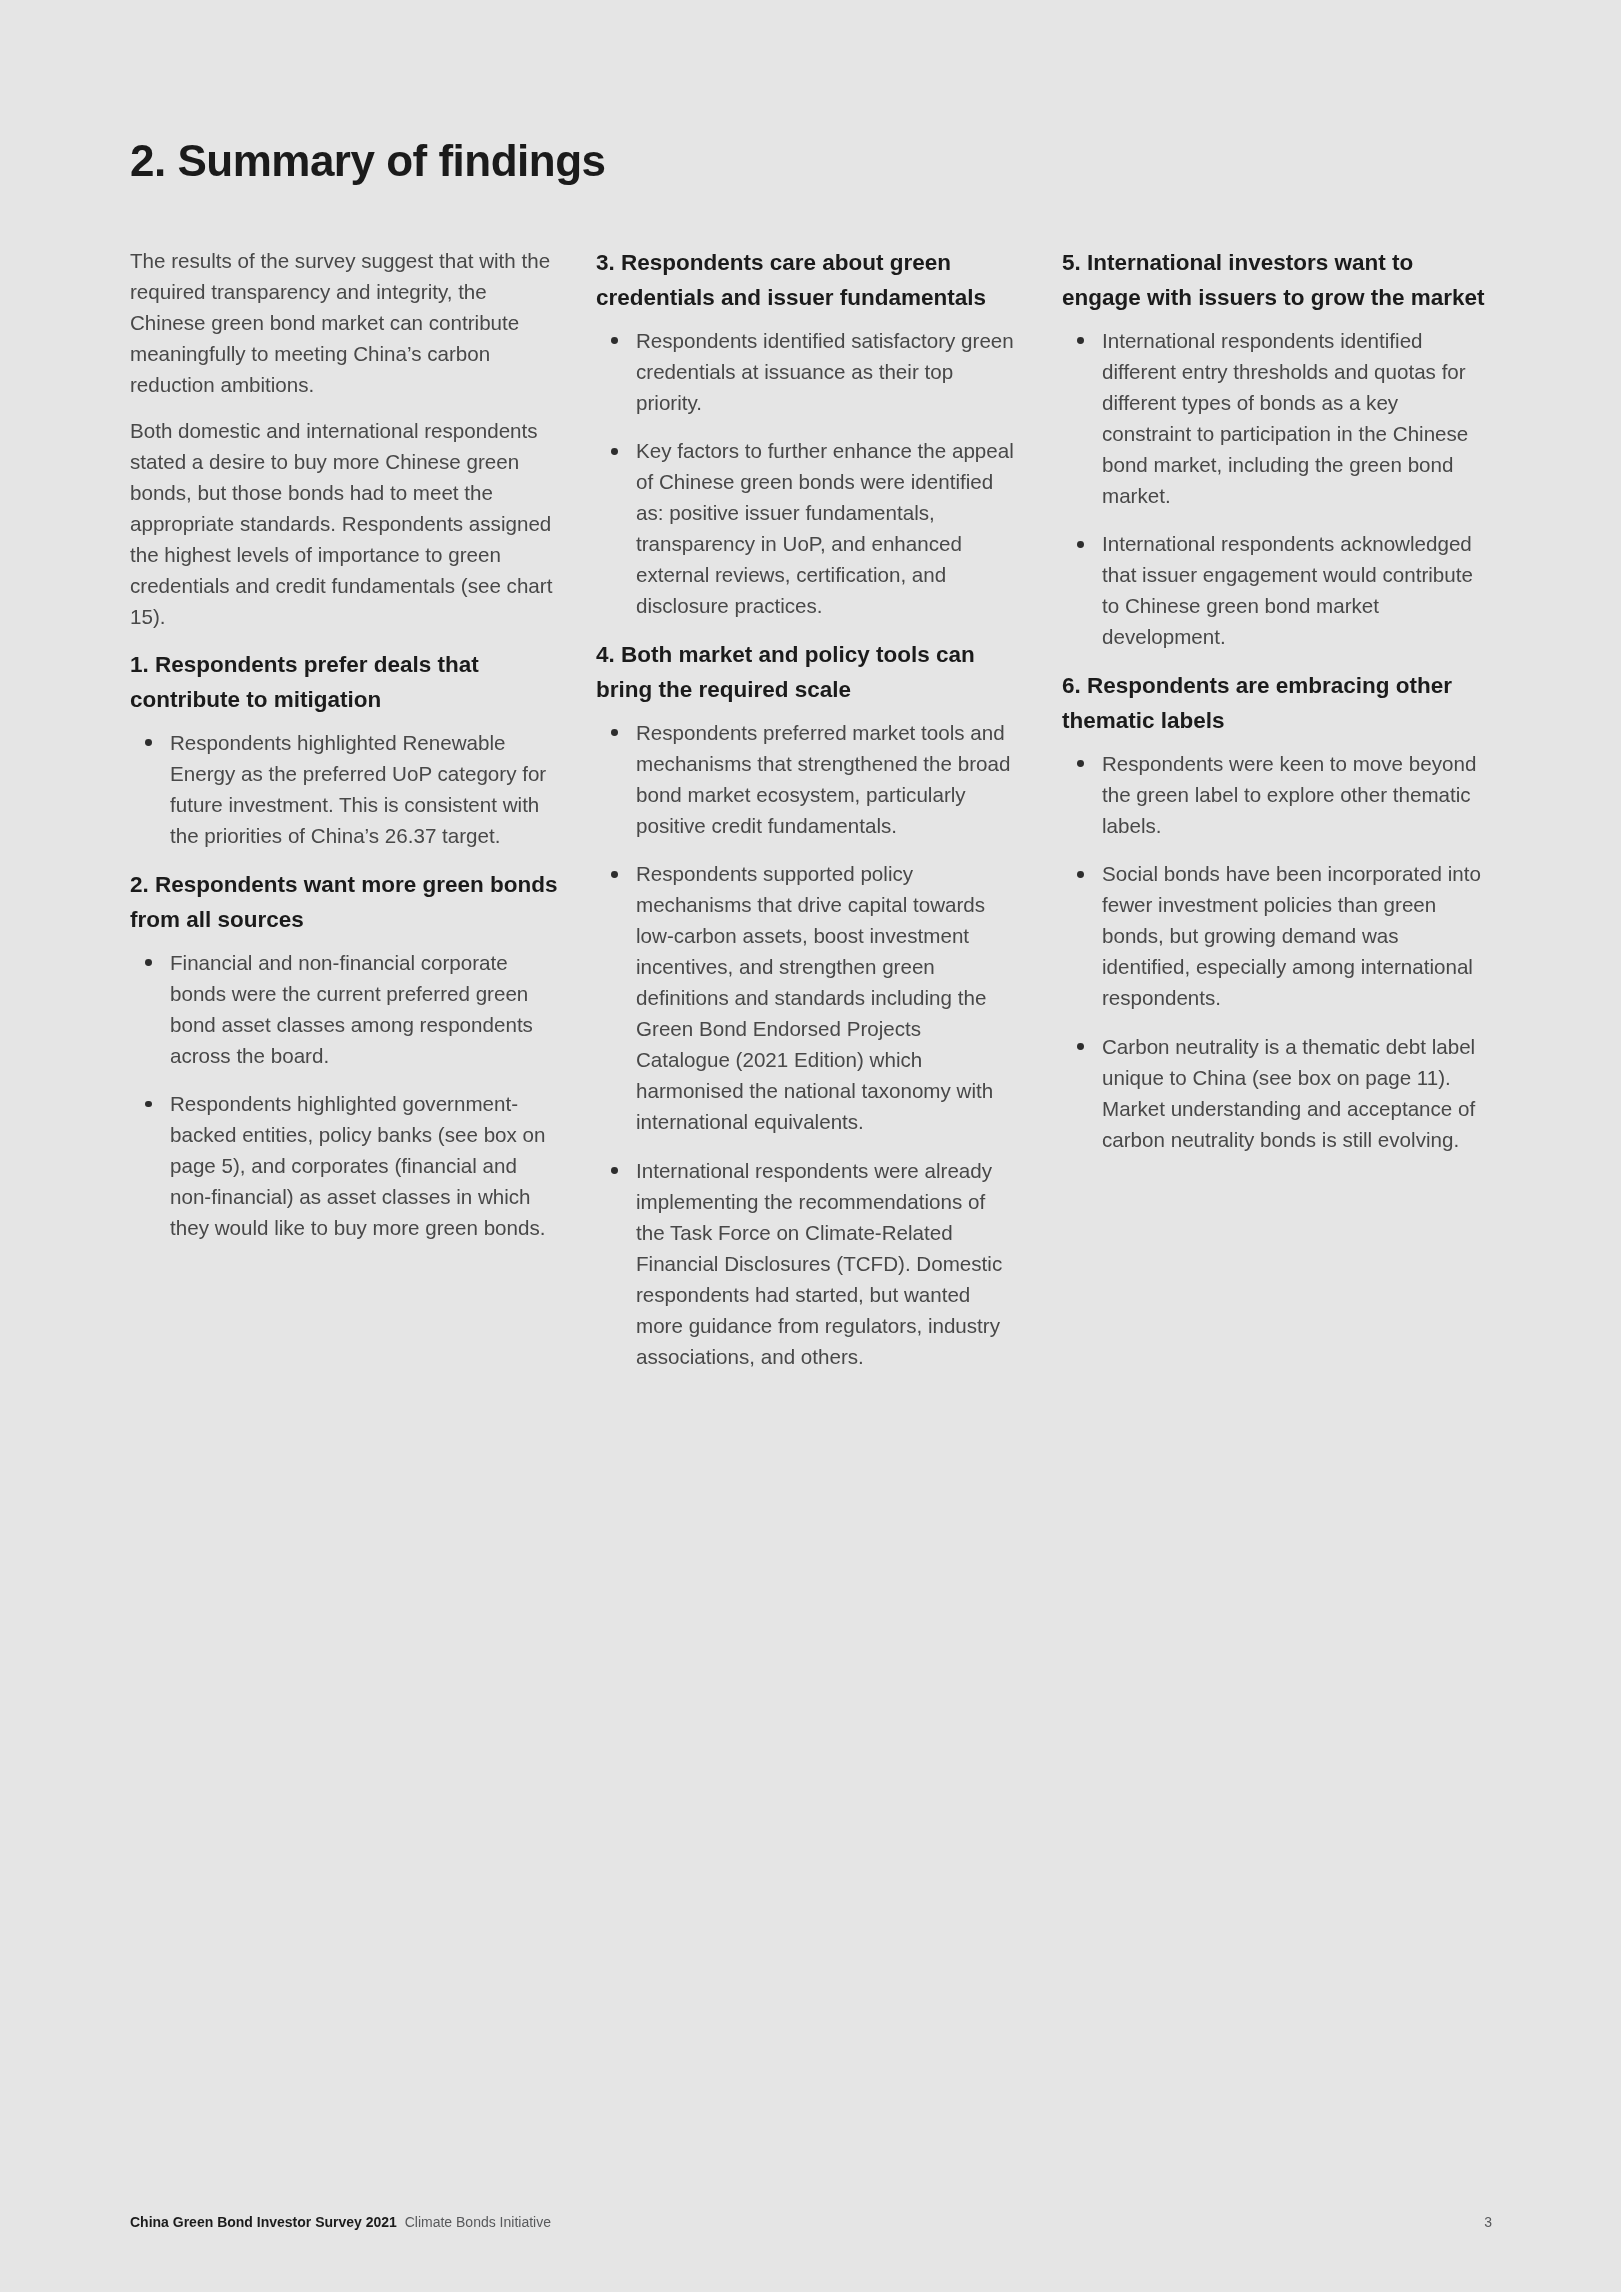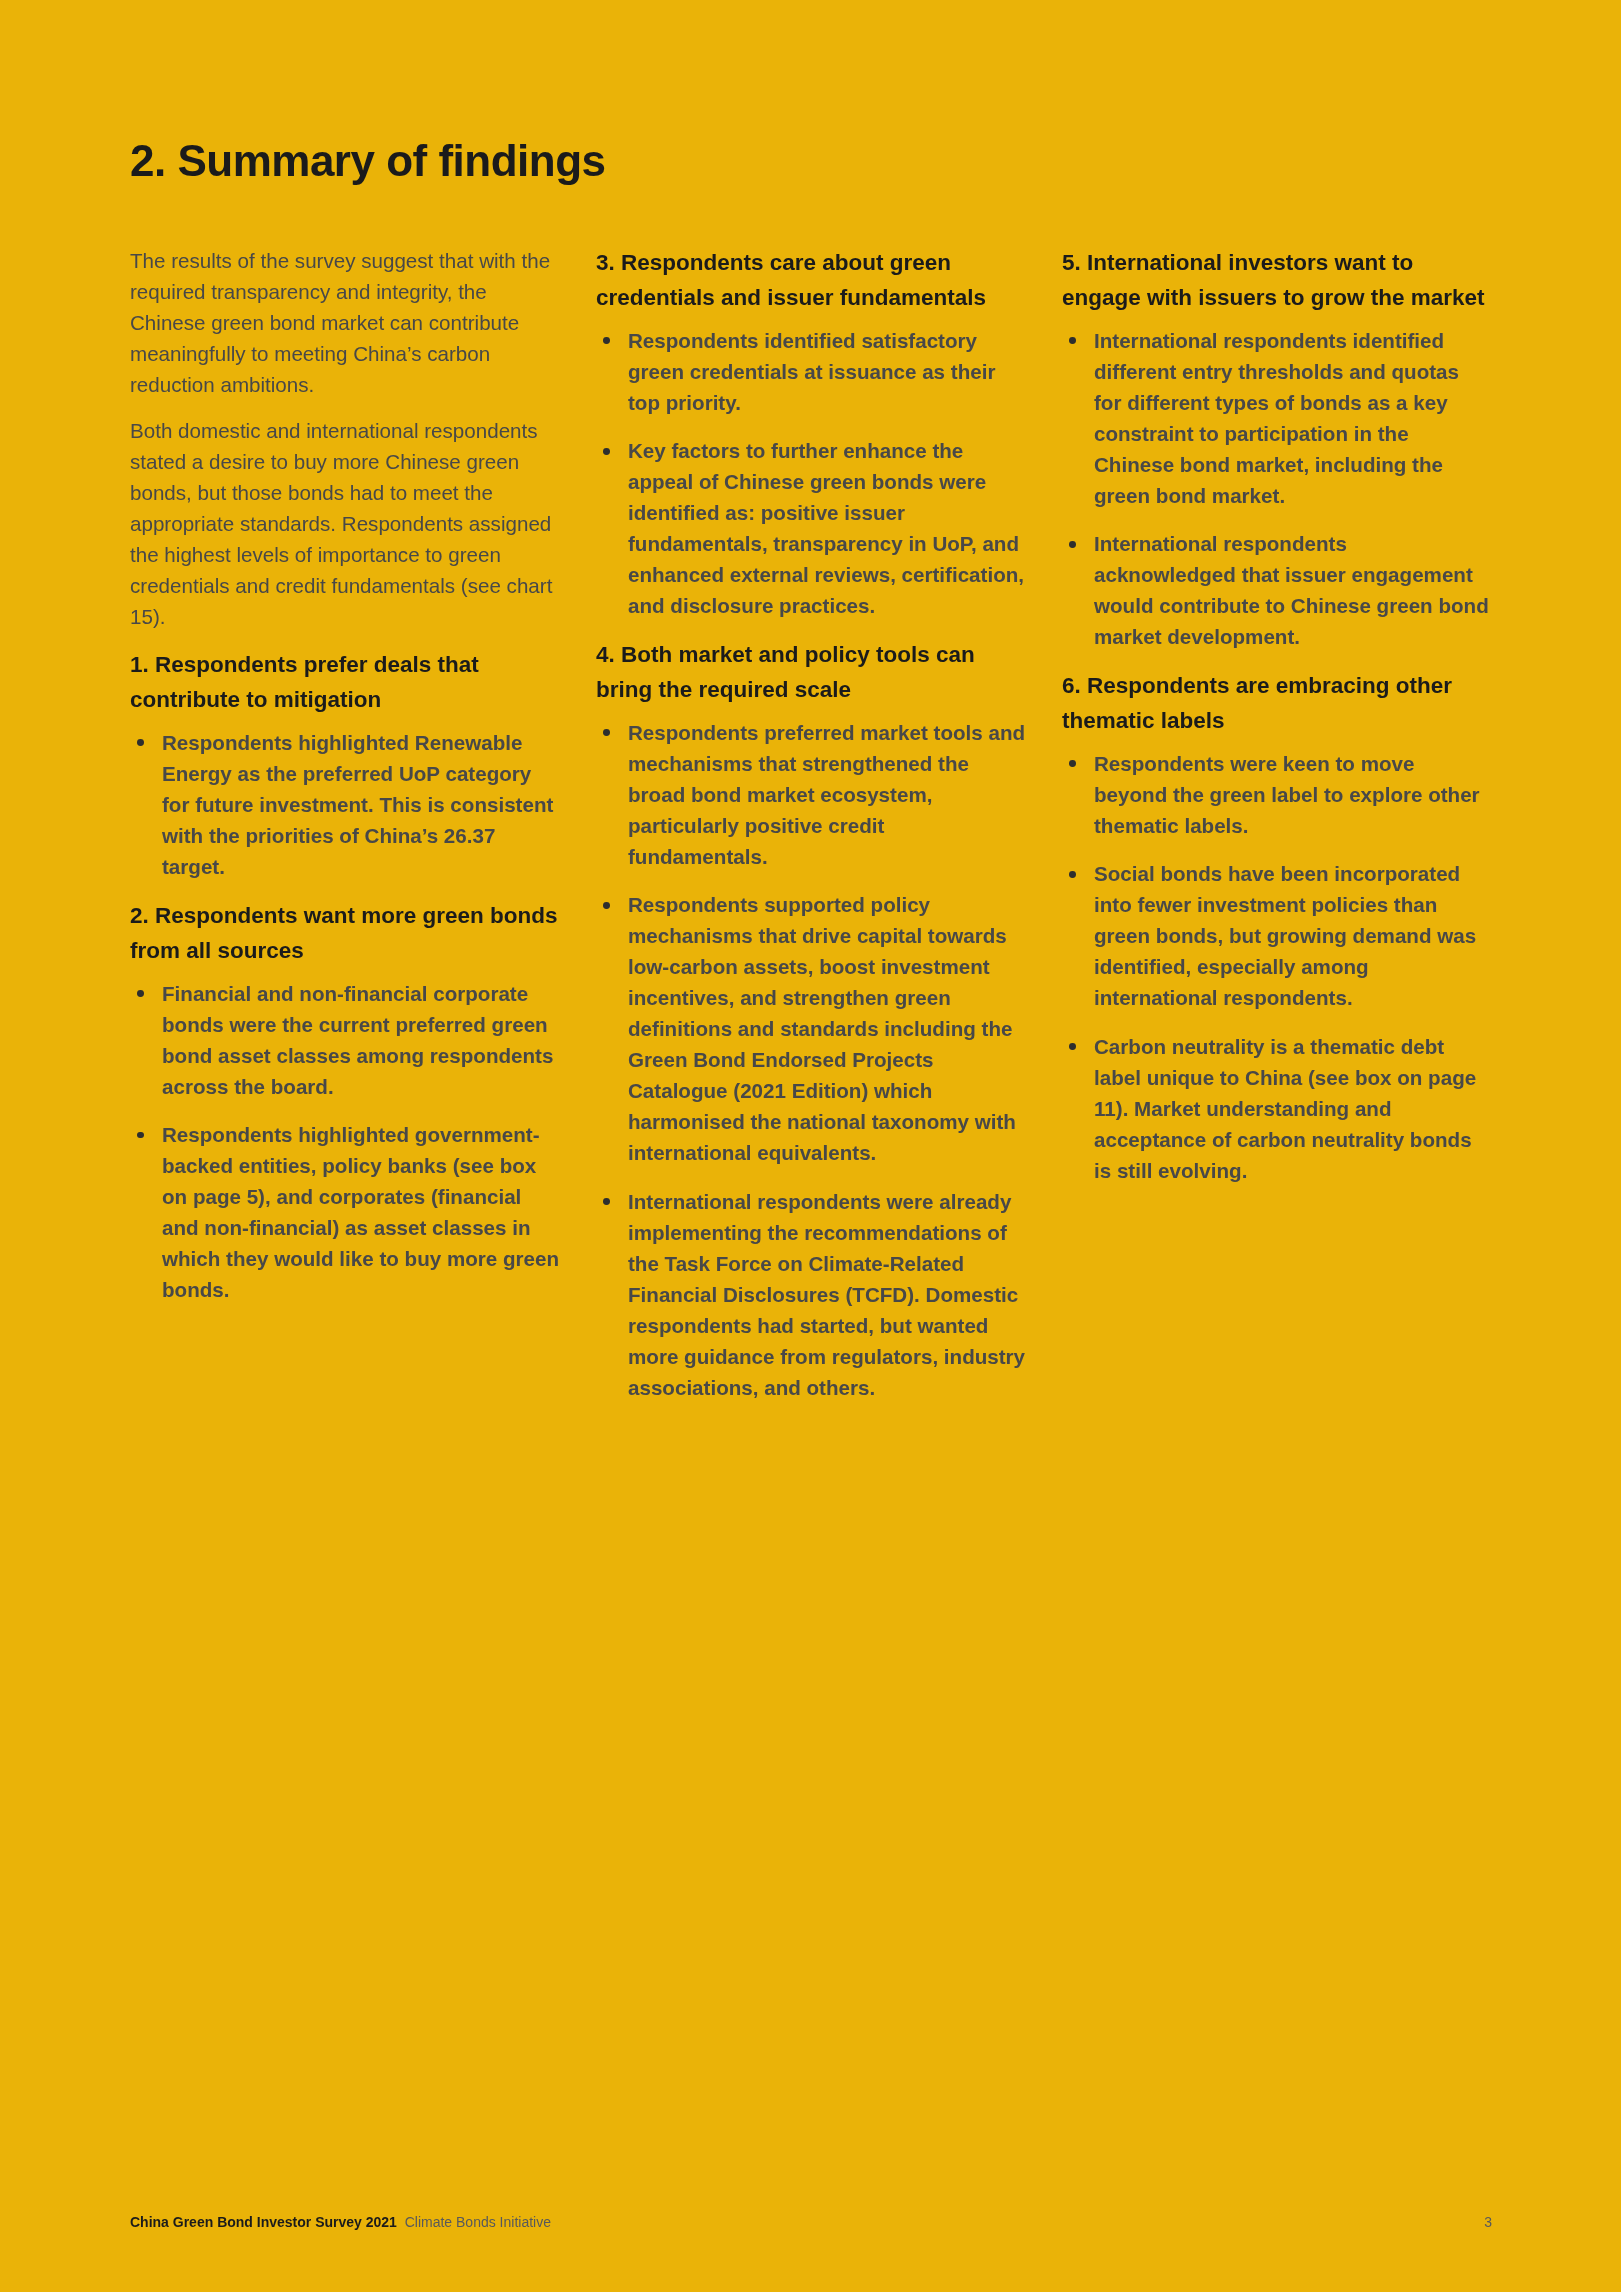--- a/index.html
+++ b/index.html
@@ -1,21 +1,21 @@
 <!DOCTYPE html>
 <html><head>
 <meta charset="utf-8">
 <style>
   * { box-sizing: border-box; }
   html, body { margin: 0; padding: 0; background: #ffffff; }
   .page {
     position: relative;
     width: 1621px;
     height: 2293px;
-    background: #eab308;
+    background: #e5e5e5;
     font-family: "Liberation Sans", sans-serif;
     color: #484848;
     overflow: hidden;
   }
   .title {
     position: absolute;
     left: 130px;
     top: 135px;
     margin: 0;
     font-size: 44px;
@@ -41,24 +41,23 @@
     font-weight: 400;
   }
   h2.shead {
     margin: 15.7px 0 9.8px 0;
     font-size: 22.5px;
     line-height: 35px;
     font-weight: 700;
     color: #1b1b1b;
   }
   ul.blist {
-    margin: 0;
+    margin: 8px;
     padding: 0;
     list-style: none;
-    font-weight: bold;
   }
   ul.blist li {
     position: relative;
     padding-left: 32px;
     margin: 0 0 17.6px 0;
     font-size: 20.6px;
     line-height: 31px;
   }
   ul.blist li:last-child { margin-bottom: 0; }
   ul.blist li::before {

